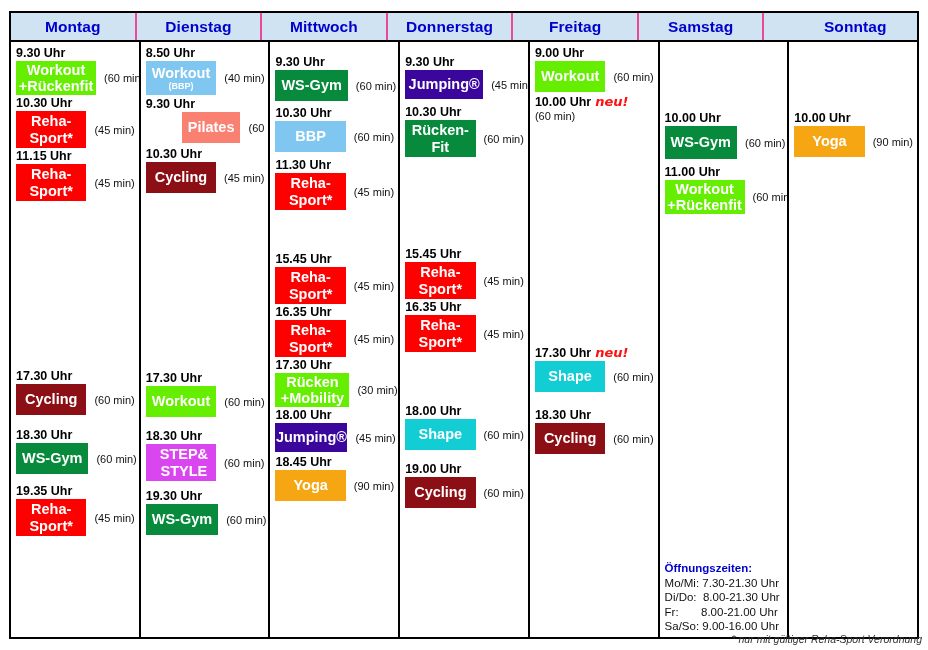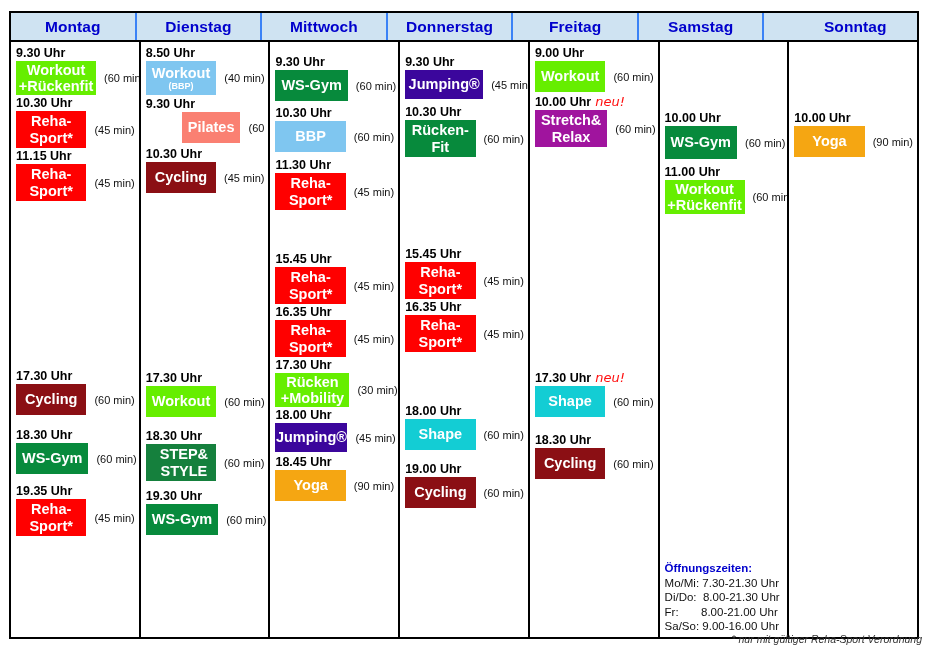--- a/index.html
+++ b/index.html
@@ -39,21 +39,21 @@
   .header-row {
     display: flex;
     height: 29px;
     flex: 0 0 29px;
     border-bottom: 2px solid #000000;
     box-sizing: border-box;
   }
   .header-cell {
     flex: 1 1 0;
     background: #cfe3f2;
-    border-right: 2px solid #3b82f6;
+    border-right: 2px solid #ec4899;
     box-sizing: border-box;
     display: flex;
     align-items: center;
     justify-content: center;
     color: #0000cc;
     font-weight: bold;
     font-size: 15.5px;
     letter-spacing: 0.1px;
   }
   .header-cell:last-child { border-right: none; padding-left: 29px; }
@@ -83,21 +83,21 @@
     font-weight: bold;
     color: #000000;
     line-height: 15px;
     white-space: nowrap;
     display: flex;
     align-items: baseline;
     gap: 4px;
   }
   .neu-tag {
     color: #ff1010;
-    font-weight: normal;
+    font-weight: bold;
     font-size: 13px;
     font-style: italic;
     font-family: "DejaVu Sans", sans-serif;
   }
   .entry-body {
     display: flex;
     align-items: center;
     gap: 8px;
   }
   .badge {
@@ -304,21 +304,21 @@
               </div>
               <span class="duration">(60 min)</span>
             </div>
           </div>
           <div class="spacer" style="height: 12px;"></div>
           <div class="entry">
             <div class="entry-time">
               <span>18.30 Uhr</span>
             </div>
             <div class="entry-body">
-              <div class="badge two-line" style="background: #15803d; width: 78px; height: 37px; padding-left: 12px;">
+              <div class="badge two-line" style="background: #d946ef; width: 78px; height: 37px; padding-left: 12px;">
                 <span>STEP&amp;</span>
                 <span>STYLE</span>
               </div>
               <span class="duration">(60 min)</span>
             </div>
           </div>
           <div class="spacer" style="height: 8px;"></div>
           <div class="entry">
             <div class="entry-time">
               <span>19.30 Uhr</span>
@@ -522,24 +522,20 @@
               <span class="duration">(60 min)</span>
             </div>
           </div>
           <div class="spacer" style="height: 2px;"></div>
           <div class="entry">
             <div class="entry-time">
               <span>10.00 Uhr</span>
               <span class="neu-tag">neu!</span>
             </div>
             <div class="entry-body">
-              <div class="badge two-line" style="background: rgb(160, 20, 158); width: 74px; height: 37px;">
-                <span>Stretch&amp;</span>
-                <span>Relax</span>
-              </div>
               <span class="duration">(60 min)</span>
             </div>
           </div>
           <div class="spacer" style="height: 223px;"></div>
           <div class="entry">
             <div class="entry-time">
               <span>17.30 Uhr</span>
               <span class="neu-tag">neu!</span>
             </div>
             <div class="entry-body">

